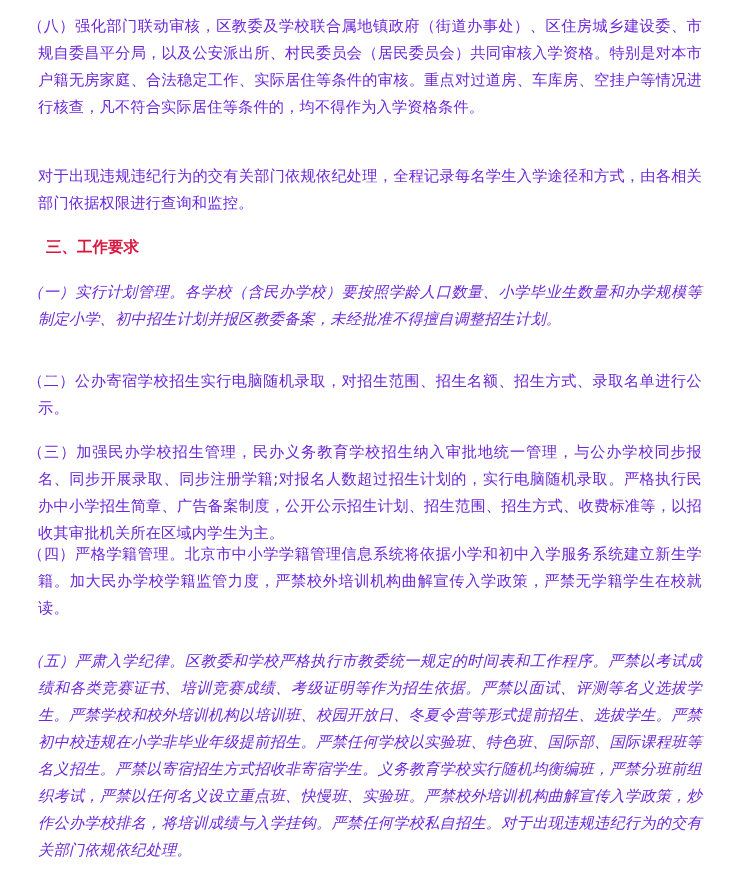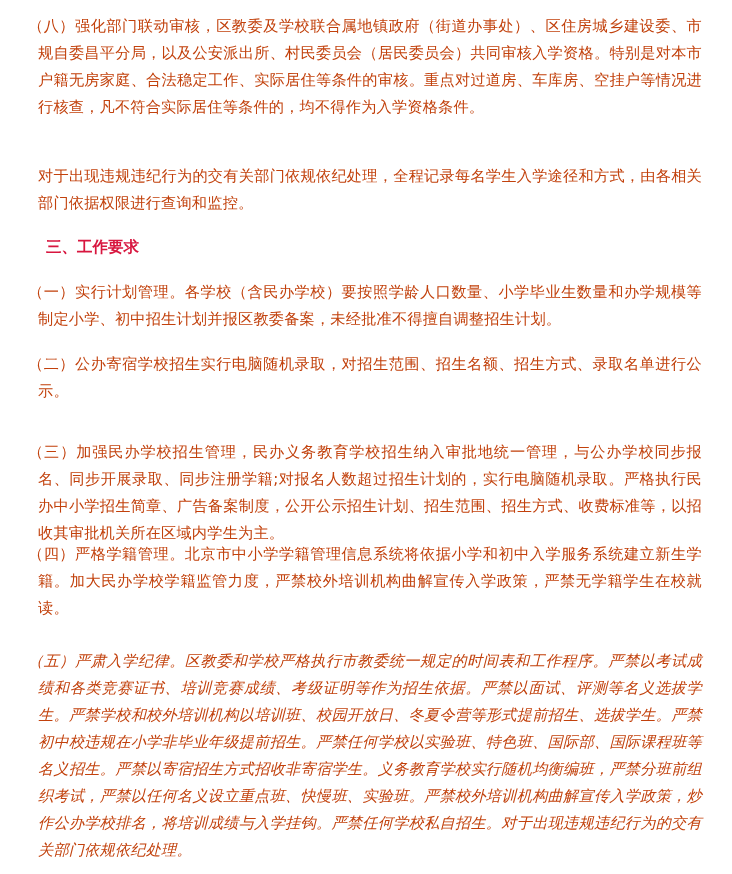--- a/index.html
+++ b/index.html
@@ -25,21 +25,21 @@
     position: absolute;
     left: 0;
     width: 664px;
     margin: 0;
     font-size: 15.2px;
     line-height: 27px;
     letter-spacing: 0.2px;
     text-align: justify;
     text-justify: inter-character;
     word-break: break-all;
-    color: #c2410c;
+    color: #6d28d9;
   }
   .para.indent-bracket {
     text-indent: -10px;
   }
   .heading {
     position: absolute;
     left: 0;
     margin: 8px;
     font-size: 15.5px;
     line-height: 27px;
@@ -51,23 +51,23 @@
 <body>
 
 <div class="article">
 
   <p class="para indent-bracket" style="top:13px;">（八）强化部门联动审核，区教委及学校联合属地镇政府（街道办事处）、区住房城乡建设委、市规自委昌平分局，以及公安派出所、村民委员会（居民委员会）共同审核入学资格。特别是对本市户籍无房家庭、合法稳定工作、实际居住等条件的审核。重点对过道房、车库房、空挂户等情况进行核查，凡不符合实际居住等条件的，均不得作为入学资格条件。</p>
 
   <p class="para" style="top:163px;">对于出现违规违纪行为的交有关部门依规依纪处理，全程记录每名学生入学途径和方式，由各相关部门依据权限进行查询和监控。</p>
 
   <h3 class="heading" style="top:226px;">三、工作要求</h3>
 
-  <p class="para indent-bracket" style="top:279px;">（一）实行计划管理。各学校（含民办学校）要按照学龄人口数量、小学毕业生数量和办学规模等制定小学、初中招生计划并报区教委备案，未经批准不得擅自调整招生计划。</p>
+  <p class="para indent-bracket" style="top:279px;font-style:italic;">（一）实行计划管理。各学校（含民办学校）要按照学龄人口数量、小学毕业生数量和办学规模等制定小学、初中招生计划并报区教委备案，未经批准不得擅自调整招生计划。</p>
 
-  <p class="para indent-bracket" style="top:351px;">（二）公办寄宿学校招生实行电脑随机录取，对招生范围、招生名额、招生方式、录取名单进行公示。</p>
+  <p class="para indent-bracket" style="top:368px;">（二）公办寄宿学校招生实行电脑随机录取，对招生范围、招生名额、招生方式、录取名单进行公示。</p>
 
   <p class="para indent-bracket" style="top:439px;">（三）加强民办学校招生管理，民办义务教育学校招生纳入审批地统一管理，与公办学校同步报名、同步开展录取、同步注册学籍;对报名人数超过招生计划的，实行电脑随机录取。严格执行民办中小学招生简章、广告备案制度，公开公示招生计划、招生范围、招生方式、收费标准等，以招收其审批机关所在区域内学生为主。</p>
 
   <p class="para indent-bracket" style="top:541px;">（四）严格学籍管理。北京市中小学学籍管理信息系统将依据小学和初中入学服务系统建立新生学籍。加大民办学校学籍监管力度，严禁校外培训机构曲解宣传入学政策，严禁无学籍学生在校就读。</p>
 
   <p class="para indent-bracket" style="top:648px;font-style:italic;">（五）严肃入学纪律。区教委和学校严格执行市教委统一规定的时间表和工作程序。严禁以考试成绩和各类竞赛证书、培训竞赛成绩、考级证明等作为招生依据。严禁以面试、评测等名义选拔学生。严禁学校和校外培训机构以培训班、校园开放日、冬夏令营等形式提前招生、选拔学生。严禁初中校违规在小学非毕业年级提前招生。严禁任何学校以实验班、特色班、国际部、国际课程班等名义招生。严禁以寄宿招生方式招收非寄宿学生。义务教育学校实行随机均衡编班，严禁分班前组织考试，严禁以任何名义设立重点班、快慢班、实验班。严禁校外培训机构曲解宣传入学政策，炒作公办学校排名，将培训成绩与入学挂钩。严禁任何学校私自招生。对于出现违规违纪行为的交有关部门依规依纪处理。</p>
 
 </div>
 
 </body></html>

